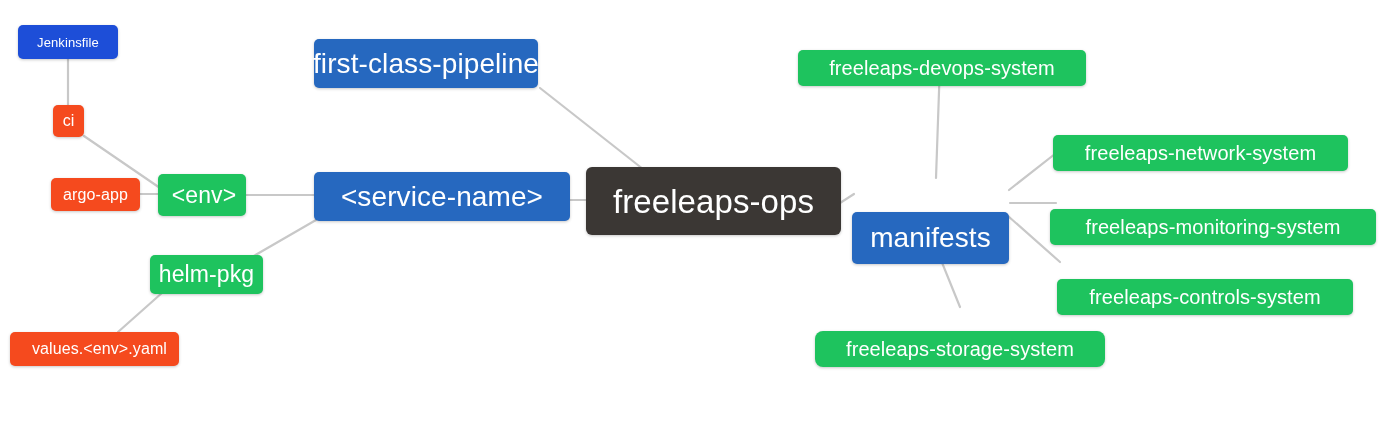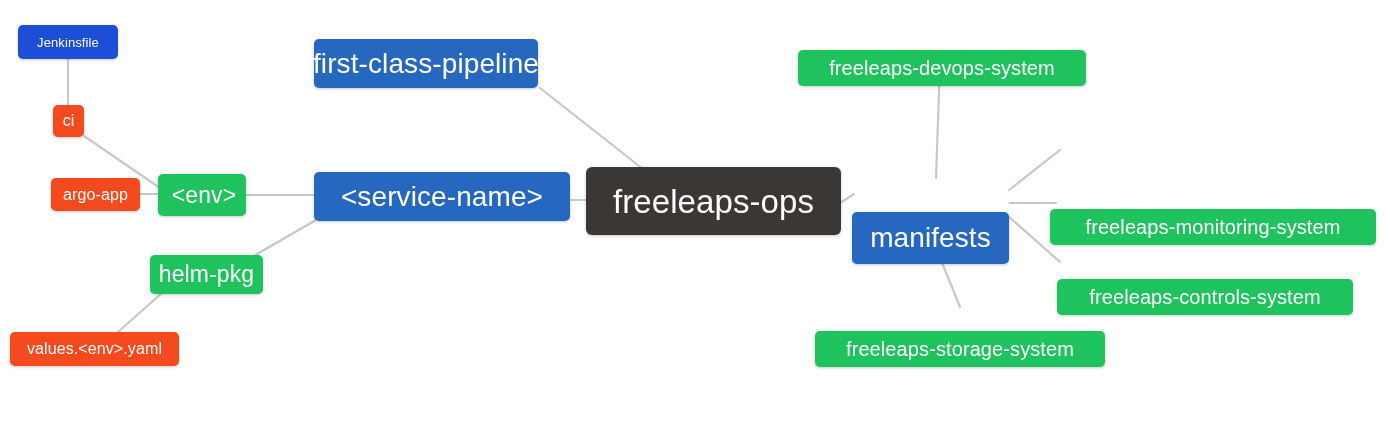--- a/index.html
+++ b/index.html
@@ -107,21 +107,21 @@
   </div>
 
   <div class="node green size-lg" style="left:158px; top:174px; width:88px; height:42px;padding-left:16px;">
     <span>&lt;env&gt;</span>
   </div>
 
   <div class="node green size-lg" style="left:150px; top:255px; width:113px; height:39px;">
     <span>helm-pkg</span>
   </div>
 
-  <div class="node red size-sm" style="left:10px; top:332px; width:169px; height:34px;">
+  <div class="node red size-sm" style="left:10px; top:332px; width:169px; height:34px;justify-content:flex-end;">
     <span>values.&lt;env&gt;.yaml</span>
   </div>
 
   <div class="node blue size-xl" style="left:314px; top:39px; width:224px; height:49px;">
     <span>first-class-pipeline</span>
   </div>
 
   <div class="node blue size-xl" style="left:314px; top:172px; width:256px; height:49px;">
     <span>&lt;service-name&gt;</span>
   </div>
@@ -131,26 +131,29 @@
   </div>
 
   <div class="node blue size-xl" style="left:852px; top:177px; width:157px; height:52px;margin-top:35px;">
     <span>manifests</span>
   </div>
 
   <div class="node green size-md" style="left:798px; top:27px; width:288px; height:36px;">
     <span>freeleaps-devops-system</span>
   </div>
 
+  <div class="node green size-md" style="left:1053px; top:112px; width:295px; height:36px;">
+    <span>freeleaps-network-system</span>
+  </div>
 
   <div class="node green size-md" style="left:1050px; top:186px; width:326px; height:36px;">
     <span>freeleaps-monitoring-system</span>
   </div>
 
   <div class="node green size-md" style="left:1057px; top:256px; width:296px; height:36px;">
     <span>freeleaps-controls-system</span>
   </div>
 
-  <div class="node green size-md" style="left:815px; top:308px; width:290px; height:36px;">
+  <div class="node green size-md" style="left:815px; top:308px; width:290px; height:36px;border-radius:8px;">
     <span>freeleaps-storage-system</span>
   </div>
 
 </div>
 
 </body></html>

